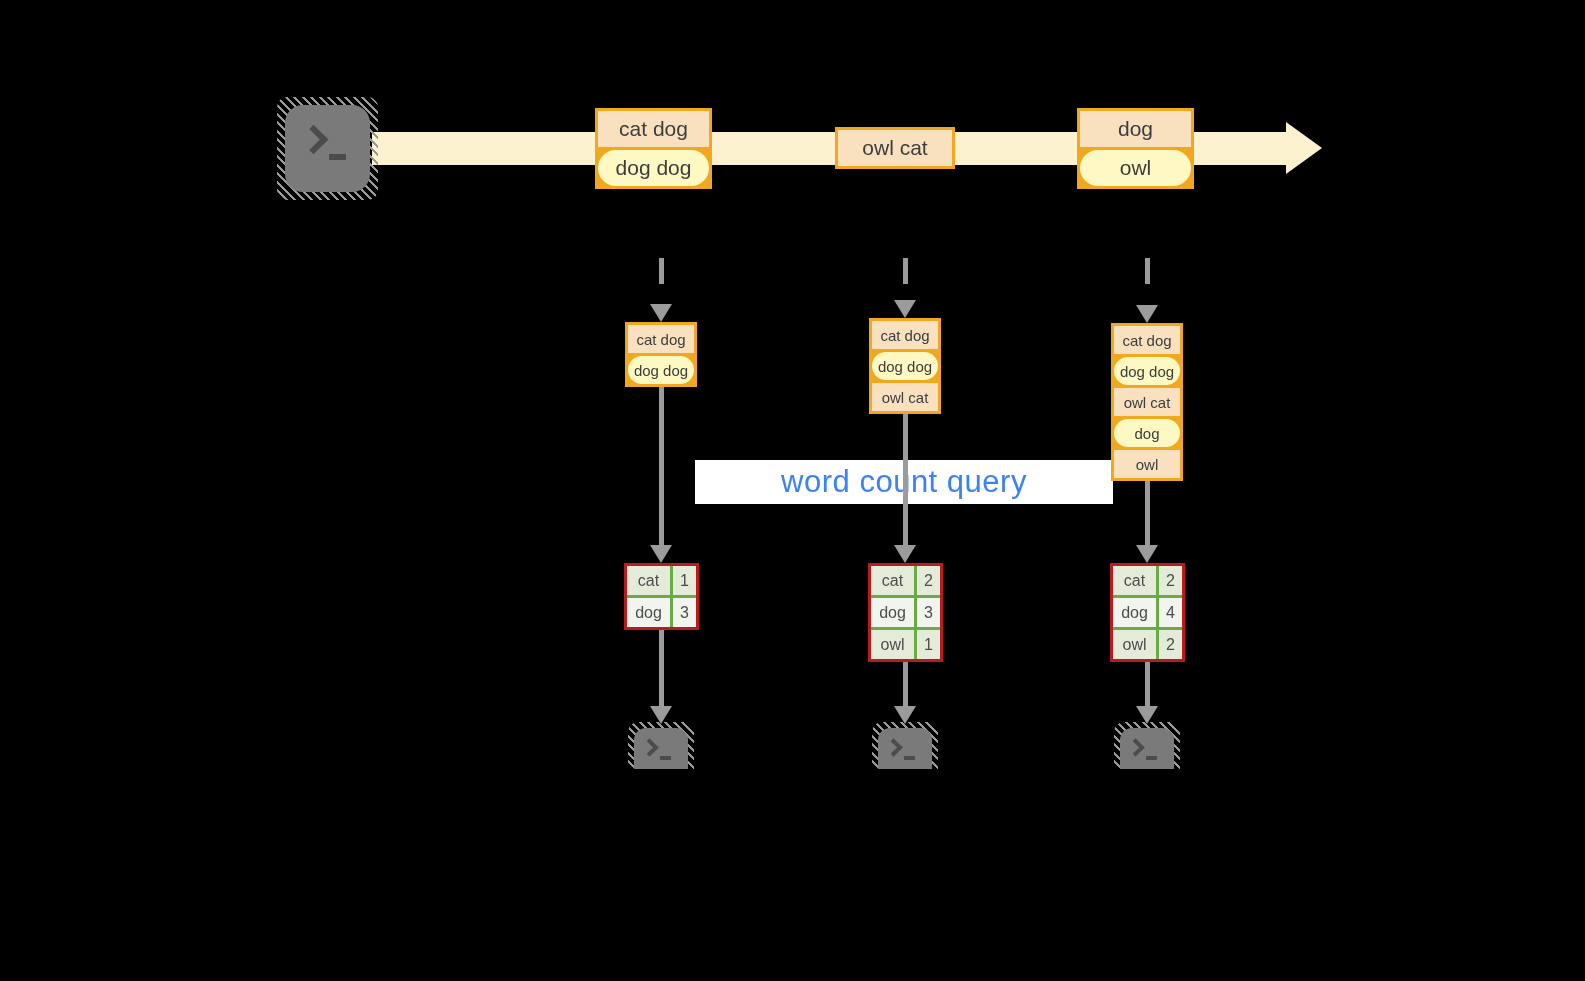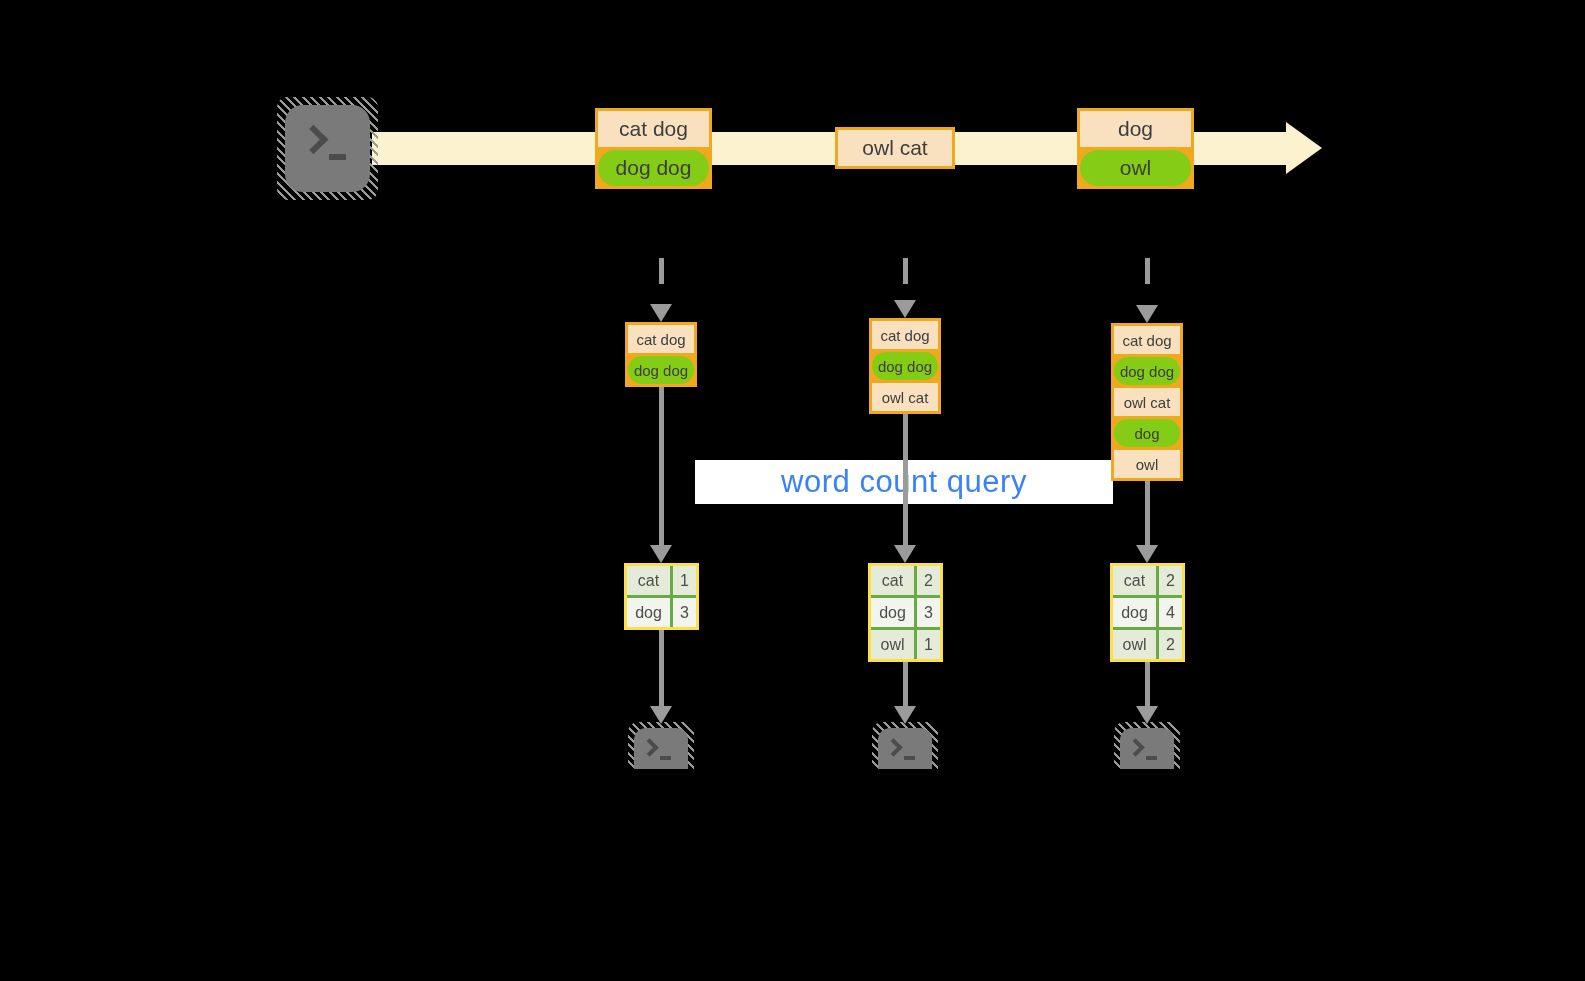--- a/index.html
+++ b/index.html
@@ -19,21 +19,21 @@
   }
 
   
   .obox{border:3px solid #f0a91e;box-sizing:border-box;background:#f0a91e;}
   .obox .row{
     display:flex;align-items:center;justify-content:center;
     color:#3d3d3d;
   }
   .obox .row + .row{margin-top:3px;}
   .r-dark{background:#f9e1c0;}
-  .r-light{background:#84cc16;border-radius:18px;}
+  .r-light{background:#fef9c3;border-radius:18px;}
   .ev .row{height:36px;font-size:21px;}
   .st .row{height:28px;font-size:15px;}
 
   
   .vdash{
     width:5px;
     background:repeating-linear-gradient(to bottom,#9b9b9b 0 26px,transparent 26px 38px);
   }
   .vline{width:5px;background:#9b9b9b;}
   .ahead{
@@ -43,21 +43,21 @@
     border-top:18px solid #9b9b9b;
   }
 
   
   .qlabel{
     background:#ffffff;display:flex;align-items:center;justify-content:center;
     color:#3b82f6;font-size:31px;letter-spacing:0.5px;
   }
 
   
-  .gtable{border:3px solid #fde047;box-sizing:border-box;background:#6aaa46;}
+  .gtable{border:3px solid #b91c1c;box-sizing:border-box;background:#6aaa46;}
   .gtable .trow{display:flex;}
   .gtable .trow + .trow{margin-top:3px;}
   .gtable .cell{
     height:29px;display:flex;align-items:center;justify-content:center;
     color:#4d4d4d;font-size:16px;
   }
   .gtable .word{width:43px;margin-right:3px;}
   .gtable .num{width:23px;}
   .g-dark .cell{background:#e4ecd9;}
   .g-light .cell{background:#f2f5ee;}

